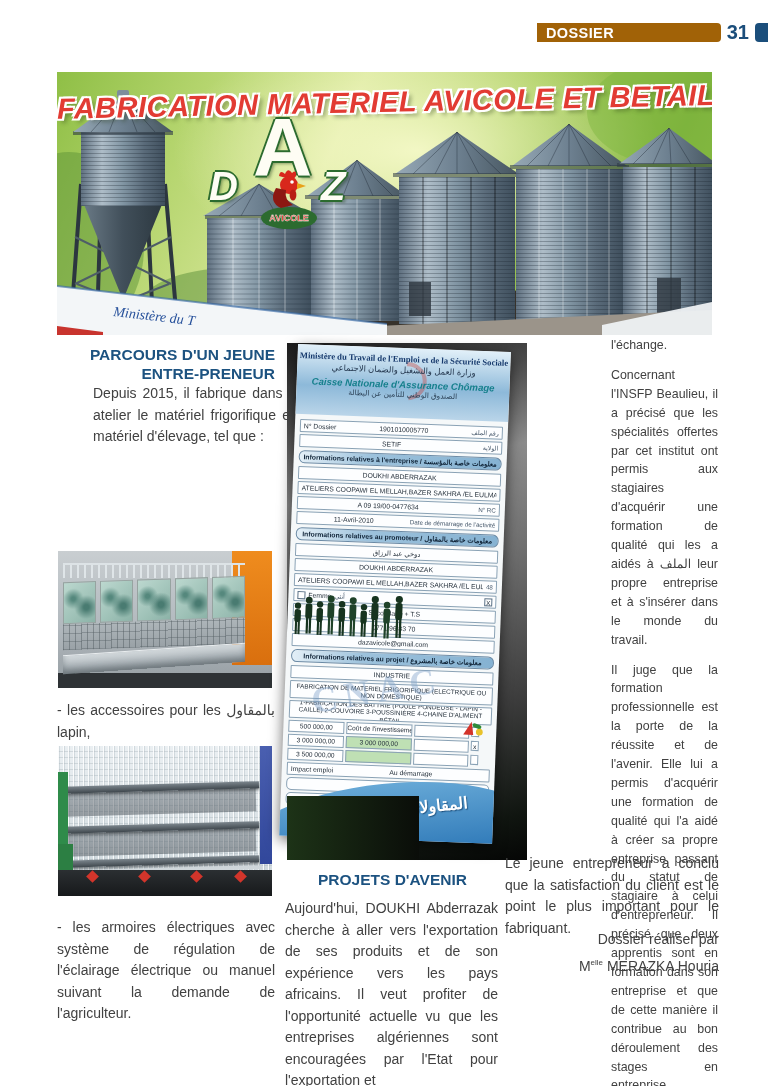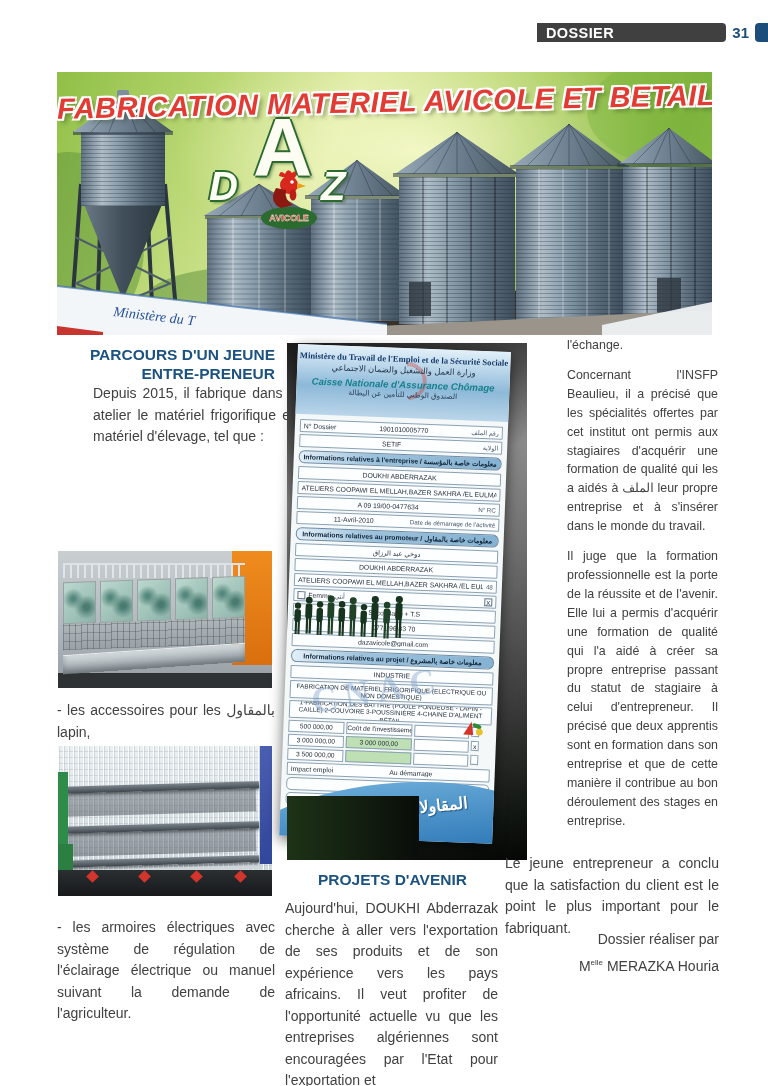--- a/index.html
+++ b/index.html
@@ -2,24 +2,24 @@
 <html><head>
 <meta charset="utf-8">
 <style>
   html,body{margin:0;padding:0;background:#e9e9e9;}
   #page{position:relative;width:768px;height:1086px;background:#ffffff;overflow:hidden;
         font-family:"Liberation Sans",sans-serif;color:#3f3f3f;}
   .abs{position:absolute;}
 
   
   #header-bar{position:absolute;left:537px;top:23px;right:0;height:19px;display:flex;align-items:stretch;}
-  .bar-main{flex:1;background:#404040;color:#fff;font-weight:700;font-size:14.5px;
+  .bar-main{flex:1;background:#a16207;color:#fff;font-weight:700;font-size:14.5px;
             display:flex;align-items:center;padding-left:9px;letter-spacing:.4px;border-radius:0 4px 4px 0;}
   .bar-gap{width:4px;}
-  .page-num{color:#1b4e7b;font-weight:700;font-size:15px;display:flex;align-items:center;padding:0 2px;}
+  .page-num{color:#1b4e7b;font-weight:700;font-size:20px;display:flex;align-items:center;padding:0 2px;}
   .bar-end{width:13px;background:#1b4e7b;border-radius:4px 0 0 0;border-bottom-left-radius:4px;}
 
   
   #banner{position:absolute;left:57px;top:72px;width:655px;height:263px;overflow:hidden;
     background:
       radial-gradient(ellipse at 55% 30%, rgba(255,255,215,.8), rgba(255,255,215,0) 48%),
       linear-gradient(115deg,#8fbf46 0%,#b5d56e 20%,#d8e79a 40%,#a9cd5d 62%,#7fb23c 84%,#96c24f 100%);}
   #banner-title{position:absolute;left:0;right:8px;top:14px;text-align:center;
     font-style:italic;font-weight:800;font-size:29px;letter-spacing:.5px;white-space:nowrap;
     color:#e23b33;transform:rotate(-1.2deg);
@@ -27,21 +27,21 @@
   #banner-logo{position:absolute;left:150px;top:38px;width:160px;height:120px;z-index:3;}
   .logo-letter{position:absolute;font-weight:800;color:#fefdf4;line-height:1;
     text-shadow:-2px 0 0 #2c6b2f,2px 0 0 #2c6b2f,0 -2px 0 #2c6b2f,0 2px 0 #2c6b2f,3px 3px 3px rgba(20,50,20,.4);}
   .logo-a{left:46px;top:-4px;font-size:82px;}
   .logo-d{left:2px;top:56px;font-size:40px;font-style:italic;}
   .logo-z{left:114px;top:56px;font-size:40px;font-style:italic;}
 
   
   .col-heading{color:#1c5280;font-weight:700;font-size:15.5px;line-height:1.22;}
   .body-p{font-size:14px;line-height:21.5px;text-align:justify;color:#414141;}
-  .body-p-sm{font-size:12.4px;line-height:18.9px;text-align:justify;color:#414141;}
+  .body-p-sm{font-size:12.4px;line-height:18.9px;text-align:justify;color:#414141;margin-left:44px;}
 
   
   .photo{position:absolute;overflow:hidden;}
   #photo1{left:58px;top:551px;width:214px;height:137px;
     background:linear-gradient(180deg,#c9ced1 0%,#b2b9be 55%,#949ca1 100%);}
   .p1-orange{position:absolute;right:0;top:0;width:40px;height:114px;
     background:linear-gradient(180deg,#ef8c1e,#d96f0e);}
   .p1-dark{position:absolute;left:0;bottom:0;width:100%;height:15px;background:#2e3235;}
   .p1-cage{position:absolute;left:5px;top:12px;width:182px;height:108px;}
   .p1-toprail{height:13px;border-top:2px solid #dde3e6;

